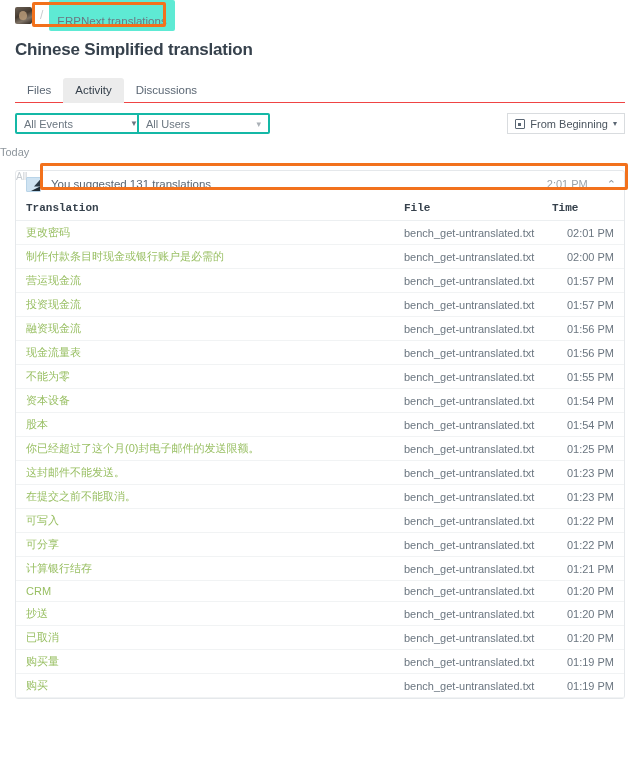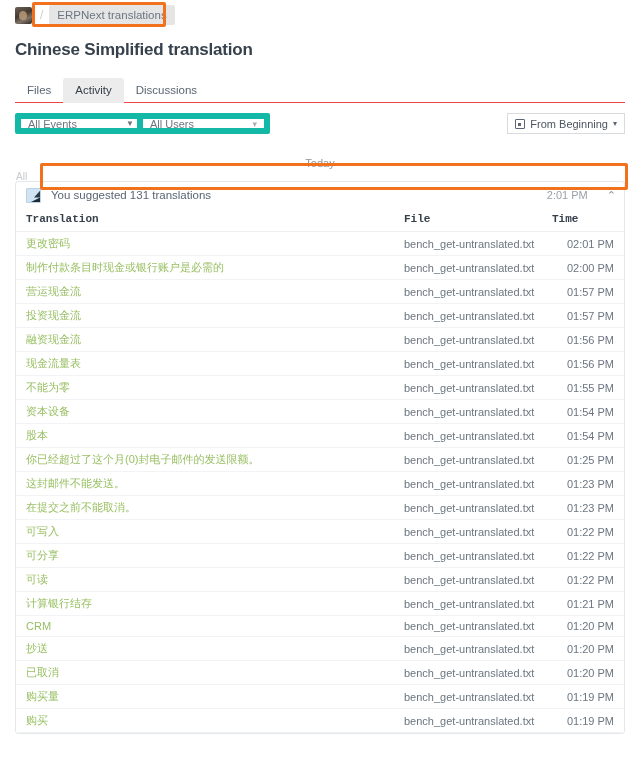--- a/index.html
+++ b/index.html
@@ -23,21 +23,21 @@
     background: linear-gradient(155deg,#6d6256 0%,#453a30 45%,#7f7366 70%,#2e2620 100%);
     position: relative; overflow: hidden; flex: 0 0 auto;
   }
   .avatar::after{
     content:""; position:absolute; left:4px; top:4px; width:8px; height:9px;
     border-radius:50% 50% 45% 45%; background:#b89a78; opacity:.85;
   }
   .crumb-sep { color:#c8ccd0; margin:0 6px 0 8px; font-size:12px; }
   .crumb-link {
     font-size: 11.5px; color:#6b7680; text-decoration:none;
-    padding: 4px 8px 4px 8px; background:#e5e5e5; border-radius:2px;
+    padding: 15px 8px 4px 8px; background:#5eead4; border-radius:2px;
     white-space: nowrap;
   }
   .hl-crumb {
     position:absolute; left:32px; top:2px; width:134px; height:25px;
     border:3px solid #f2711c; border-radius:2px; pointer-events:none;
   }
 
   
   .title {
     font-size: 17px; font-weight: bold; color: #36414c;
@@ -57,21 +57,21 @@
     border-bottom: none; position: relative; top:1px;
   }
   .tab.active { background:#ececec; border-radius:3px 3px 0 0; color:#36414c; }
 
   
   .filters {
     margin: 10px 15px 0 15px; position: relative; height: 22px;
   }
   .sel {
     position:absolute; top:0;
-    height: 21px; border:6px solid #14b8a6; border-radius:2px;
+    height: 21px; border:2px solid #14b8a6; border-radius:2px;
     background:#fff; font-size:11px; color:#6b7680;
     display:flex; align-items:center; padding: 0 7px;
   }
   .sel .caret { margin-left:auto; font-size:8px; color:#6b7680; }
   .sel-events { left:0; width:132px; }
   .sel-users  { left:122px; width:133px; }
   .sel-users .caret { color:#aab0b6; font-size:9px; }
   .btn-range {
     position:absolute; right:0; top:0; height:21px;
     border:1px solid #d9dcdf; border-radius:0; background:#fff;
@@ -83,22 +83,22 @@
     position:relative; flex:0 0 auto;
   }
   .cal-ico::after{
     content:""; position:absolute; left:2px; top:3px; width:3px; height:3px;
     background:#5a6673;
   }
   .btn-range .caret { font-size:8px; color:#5a6673; }
 
   
   .today {
-    text-align:center; font-size:11px; color:#8d959c;
-    margin-top: 22px;
+    text-align:left; font-size:11px; color:#8d959c;
+    margin-top: 11px;
   }
 
   
   .card {
     margin: 12px 15px 0 15px;
     border: 1px solid #e5e8eb; border-radius: 3px;
     background:#fff;
   }
   .card-head {
     display:flex; align-items:center; height: 26px;
@@ -270,25 +270,20 @@
             <td class="c-tr"><a class="tlink" href="#">可写入</a></td>
             <td class="c-fl">bench_get-untranslated.txt</td>
             <td class="c-tm">01:22 PM</td>
           </tr>
           <tr>
             <td class="c-tr"><a class="tlink" href="#">可分享</a></td>
             <td class="c-fl">bench_get-untranslated.txt</td>
             <td class="c-tm">01:22 PM</td>
           </tr>
           <tr>
-            <td class="c-tr"><a class="tlink" href="#">可读</a></td>
-            <td class="c-fl">bench_get-untranslated.txt</td>
-            <td class="c-tm">01:22 PM</td>
-          </tr>
-          <tr>
             <td class="c-tr"><a class="tlink" href="#">计算银行结存</a></td>
             <td class="c-fl">bench_get-untranslated.txt</td>
             <td class="c-tm">01:21 PM</td>
           </tr>
           <tr>
             <td class="c-tr"><a class="tlink" href="#">CRM</a></td>
             <td class="c-fl">bench_get-untranslated.txt</td>
             <td class="c-tm">01:20 PM</td>
           </tr>
           <tr>

